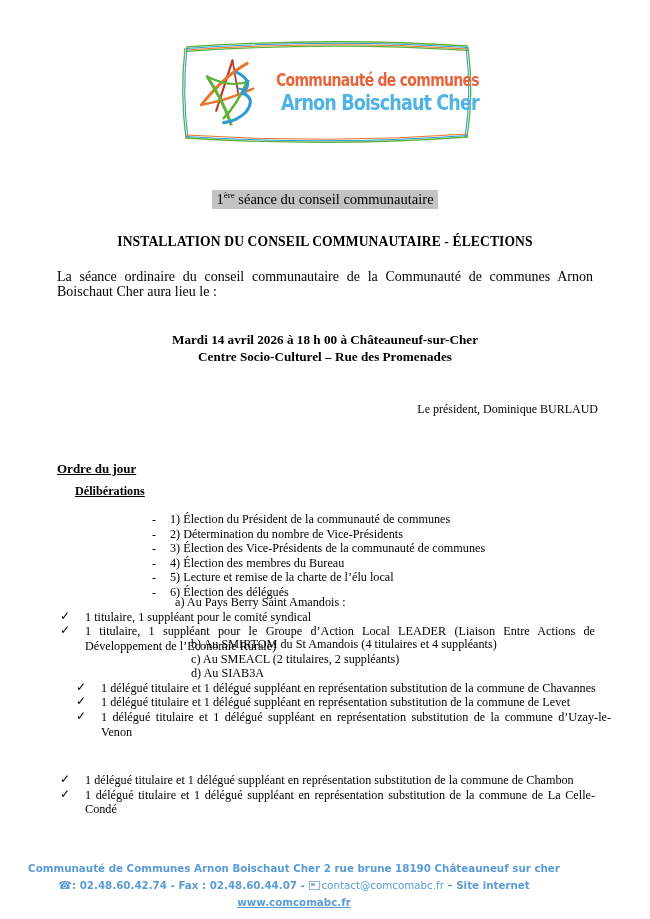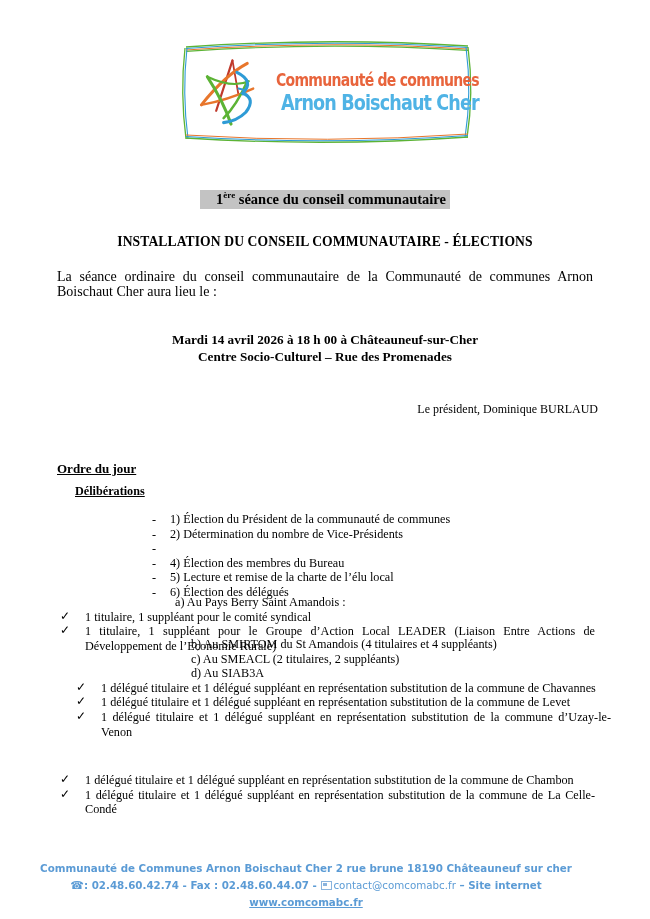--- a/index.html
+++ b/index.html
@@ -76,23 +76,23 @@
   }
   .title-line {
     position: absolute;
     left: 0;
     top: 190px;
     width: 650px;
     text-align: center;
   }
   .title-hl {
     background: #c3c3c3;
-    font-weight: bold;
+    font-weight: normal;
     font-size: 14.5px;
-    padding: 1px 4px 2px 16px;
+    padding: 1px 4px 2px 4px;
   }
   .title-hl sup {
     font-size: 9px;
     vertical-align: super;
   }
 
   .subtitle {
     position: absolute;
     left: 0;
     top: 234px;
@@ -192,21 +192,21 @@
     font-size: 12px;
   }
 
   .sec-a   { position: absolute; left: 0; top: 595px;  width: 650px; }
   .sec-b   { position: absolute; left: 0; top: 637px;  width: 650px; padding-left: 16px; }
   .sec-e   { position: absolute; left: 0; top: 773px;  width: 650px; }
 
   
   .footer {
     position: absolute;
-    left: 16px;
+    left: 4px;
     top: 860px;
     width: 580px;
     text-align: center;
     font-family: "DejaVu Sans", sans-serif;
     color: #5b9bd5;
     font-weight: 700;
     font-size: 10.3px;
     line-height: 17px;
   }
   .footer .normal-weight { font-weight: 400; }
@@ -292,20 +292,21 @@
     <div class="dash-item">
       <span class="dash">-</span>
       <span>1) Élection du Président de la communauté de communes</span>
     </div>
     <div class="dash-item">
       <span class="dash">-</span>
       <span>2) Détermination du nombre de Vice-Présidents</span>
     </div>
     <div class="dash-item">
       <span class="dash">-</span>
+      <span>3) Élection des Vice-Présidents de la communauté de communes</span>
     </div>
     <div class="dash-item">
       <span class="dash">-</span>
       <span>4) Élection des membres du Bureau</span>
     </div>
     <div class="dash-item">
       <span class="dash">-</span>
       <span>5) Lecture et remise de la charte de l’élu local</span>
     </div>
     <div class="dash-item">

